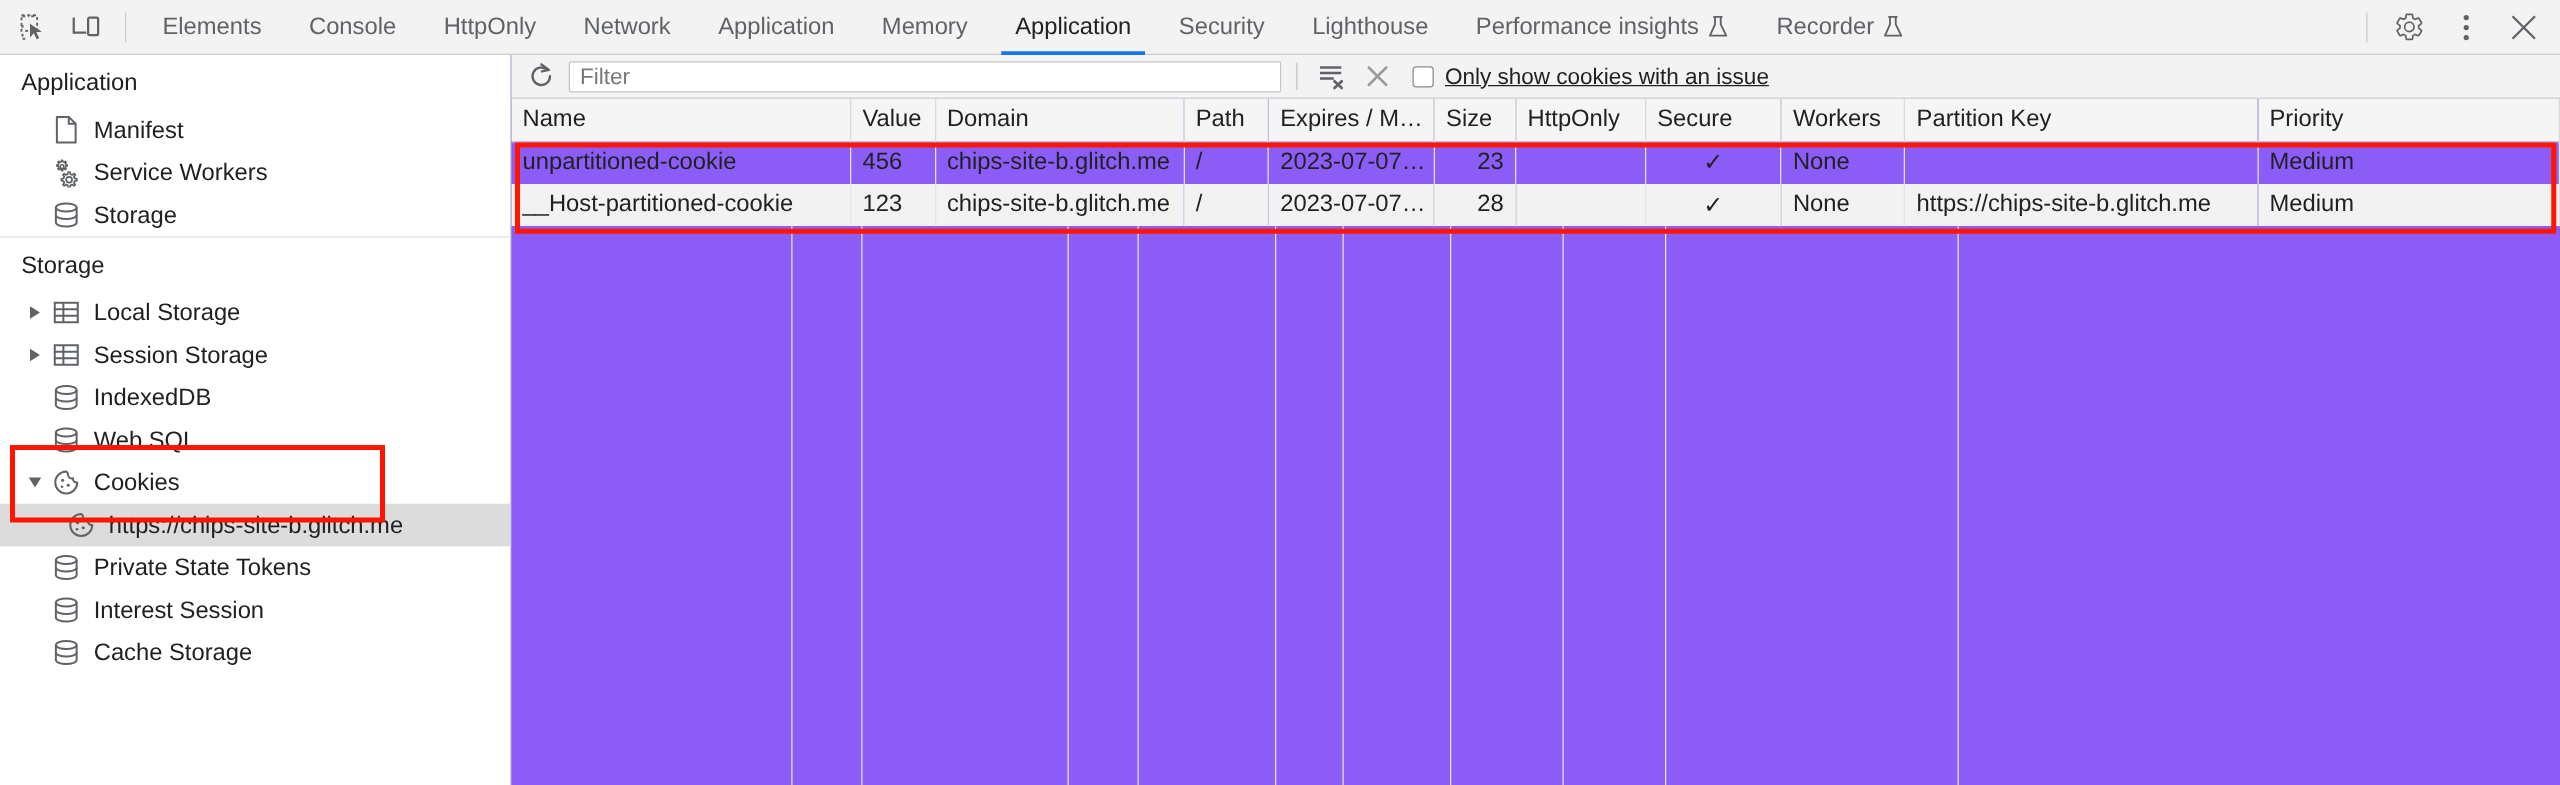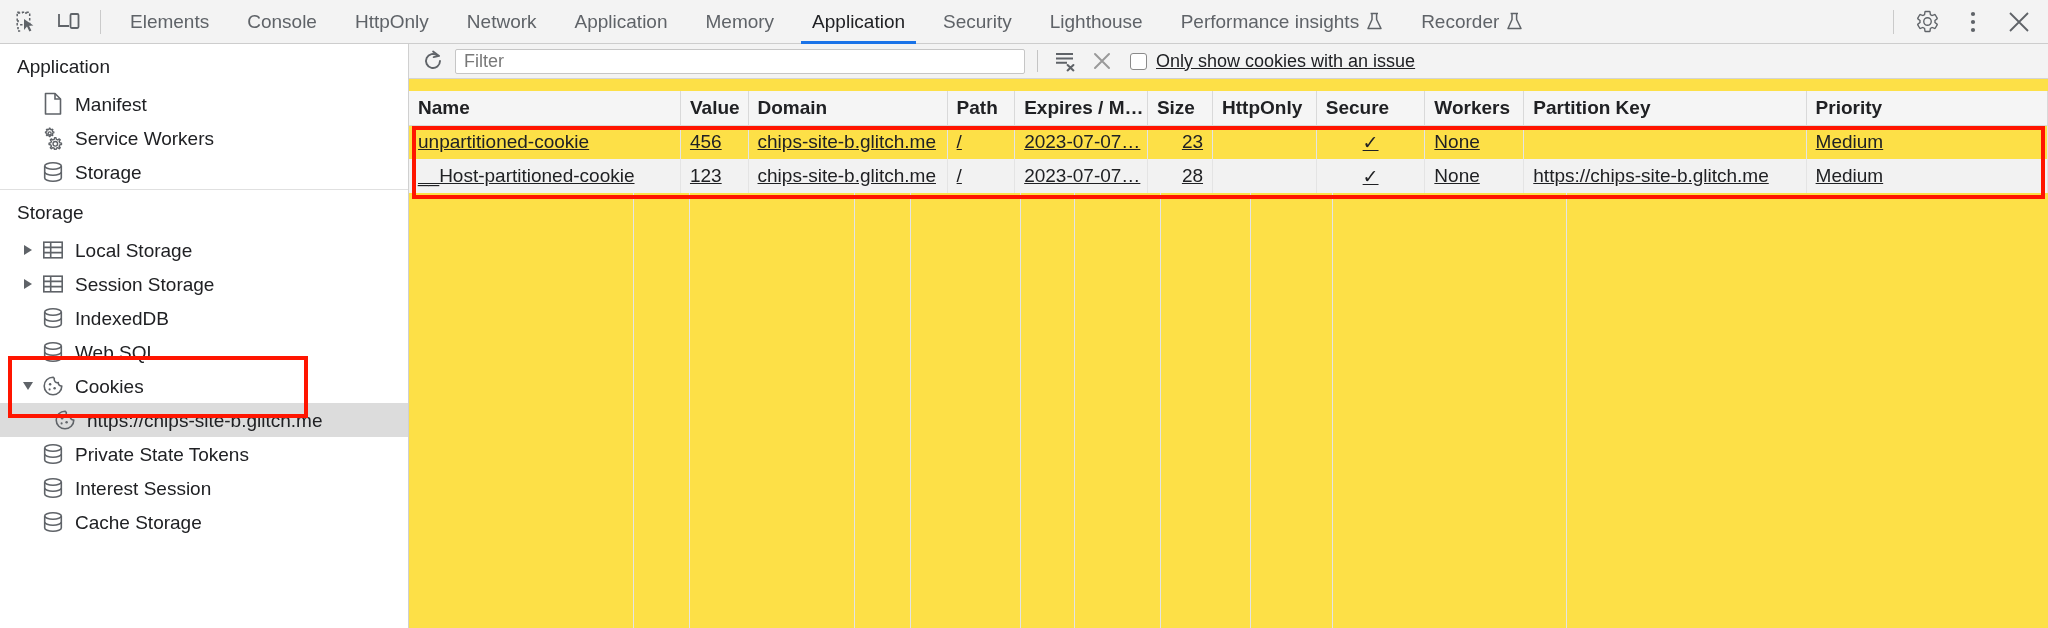--- a/index.html
+++ b/index.html
@@ -129,24 +129,23 @@
   #anno-cookies {
     left: 8px; top: 312px;
     width: 300px; height: 62px;
   }
 
   
   .main {
     flex: 1;
     display: flex;
     flex-direction: column;
-    background: #fde047;
+    background: #8b5cf6;
     position: relative;
     overflow: hidden;
-    gap: 12px;
   }
   .cookie-toolbar {
     display: flex;
     align-items: center;
     height: 35px;
     min-height: 35px;
     background: #f3f3f3;
     border-bottom: 1px solid #d4d4d4;
     padding: 0 8px;
     gap: 4px;
@@ -189,38 +188,37 @@
   .table-wrap { flex: 1; position: relative; overflow: hidden; }
   table.cookies {
     width: 100%;
     border-collapse: collapse;
     table-layout: fixed;
     font-size: 19px;
     color: #202124;
   }
   table.cookies th {
     background: #f5f5f5;
-    font-weight: bold;
+    font-weight: normal;
     text-align: left;
     height: 34px;
     padding: 0 9px;
     border-right: 1px solid #d9d9d9;
     border-bottom: 1px solid #d9d9d9;
     color: #202124;
     white-space: nowrap;
     overflow: hidden;
   }
   table.cookies td {
     height: 34px;
     padding: 0 9px;
     border-right: 1px solid #e4e4e4;
     white-space: nowrap;
     overflow: hidden;
     color: #202124;
-    text-decoration: underline;
   }
   tr.row-alt td { background: #f2f2f2; }
   td.num { text-align: right; }
   td.ctr { text-align: center; }
   td.name-cell { padding-left: 26px; }
 
   
   .filler {
     position: absolute;
     left: 0; right: 0; top: 102px; bottom: 0;

